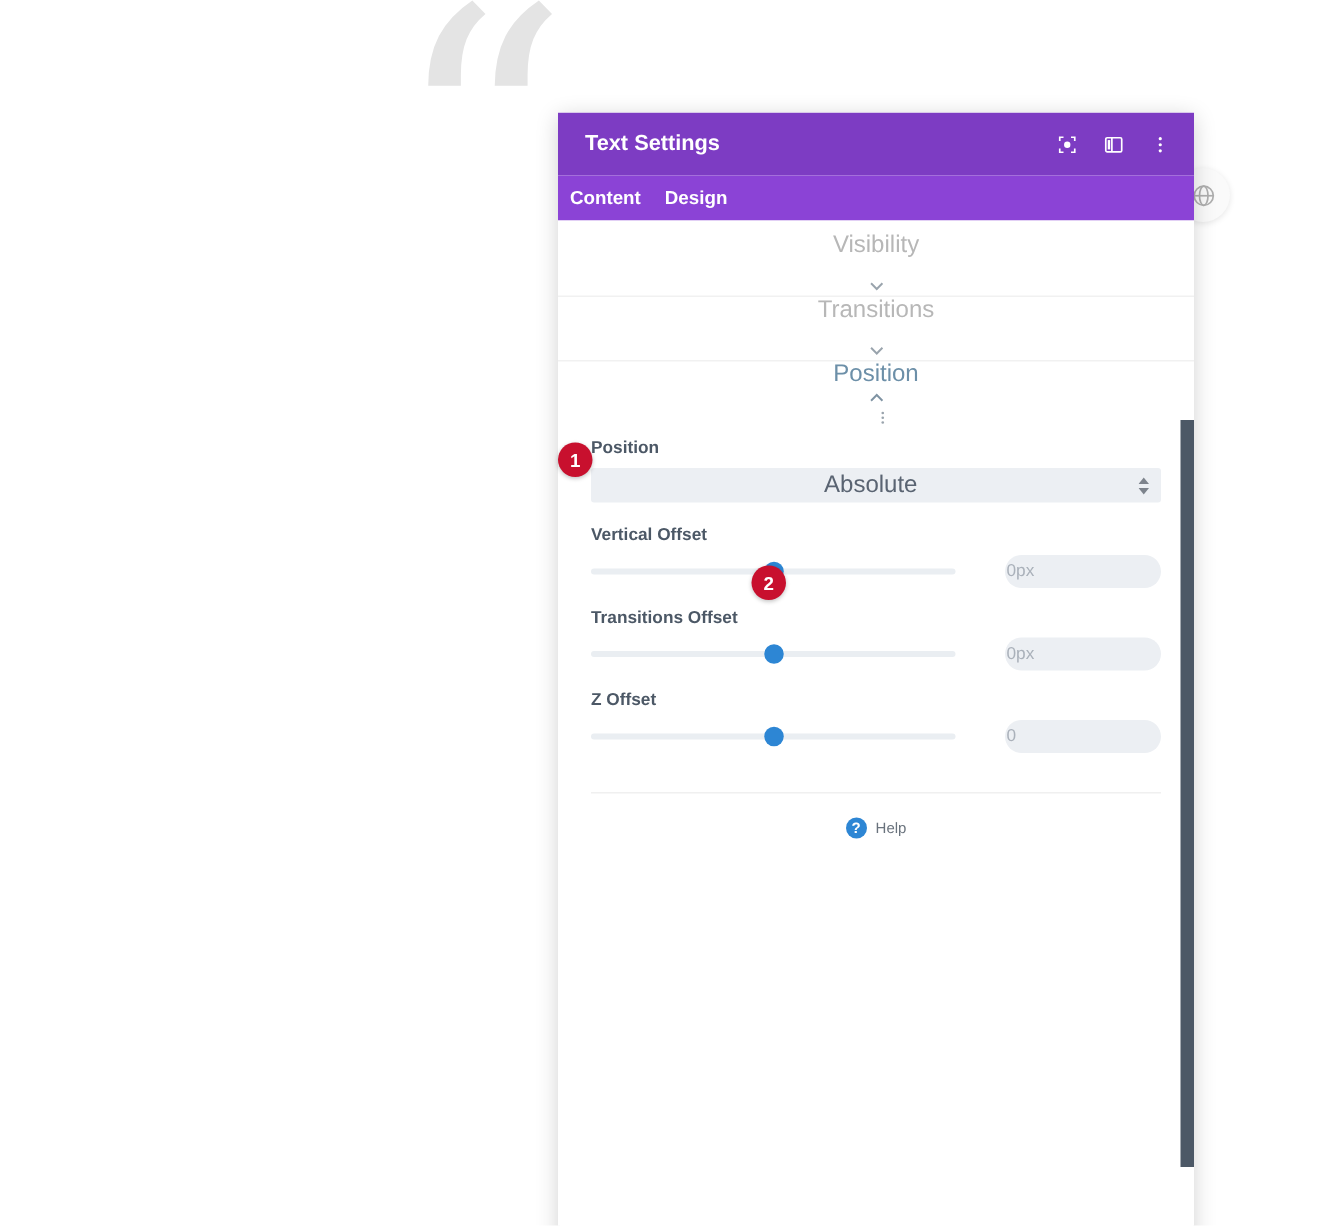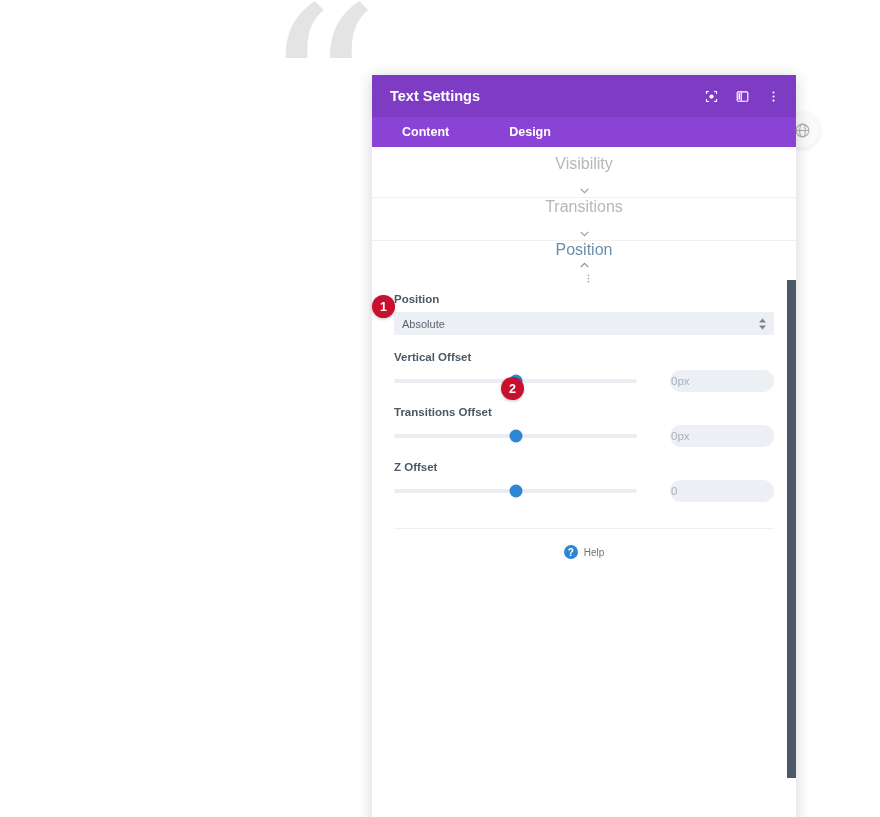--- a/index.html
+++ b/index.html
@@ -89,21 +89,21 @@
   }
 
   .tabbar {
     height: 30px;
     background: #8b43d6;
     display: flex;
     align-items: stretch;
     flex: none;
   }
   .tab {
-    padding: 0 30px;
+    padding: 0 8px;
     display: flex;
     align-items: center;
     justify-content: center;
     color: #ffffff;
     font-size: 12.5px;
     font-weight: bold;
     cursor: pointer;
   }
   .tab.active { background: #9b56e0; }
 
@@ -147,21 +147,21 @@
   .select-wrap {
     position: relative;
     height: 23px;
     background: #eceff3;
     border-radius: 2px;
     display: flex;
     align-items: center;
     padding: 0 8px;
     cursor: pointer;
   }
-  .select-value { font-size: 11px; color: #5a6472; flex: 1; }
+  .select-value { font-size: 16px; color: #5a6472; flex: 1; text-align: center; }
   .select-arrows { display:flex; flex-direction:column; gap:2px; align-items:center; }
 
   
   .location-box {
     border: 1px solid #e6e9ec;
     height: 143px;
     display: flex;
     align-items: center;
     justify-content: center;
     border-radius: 2px;

